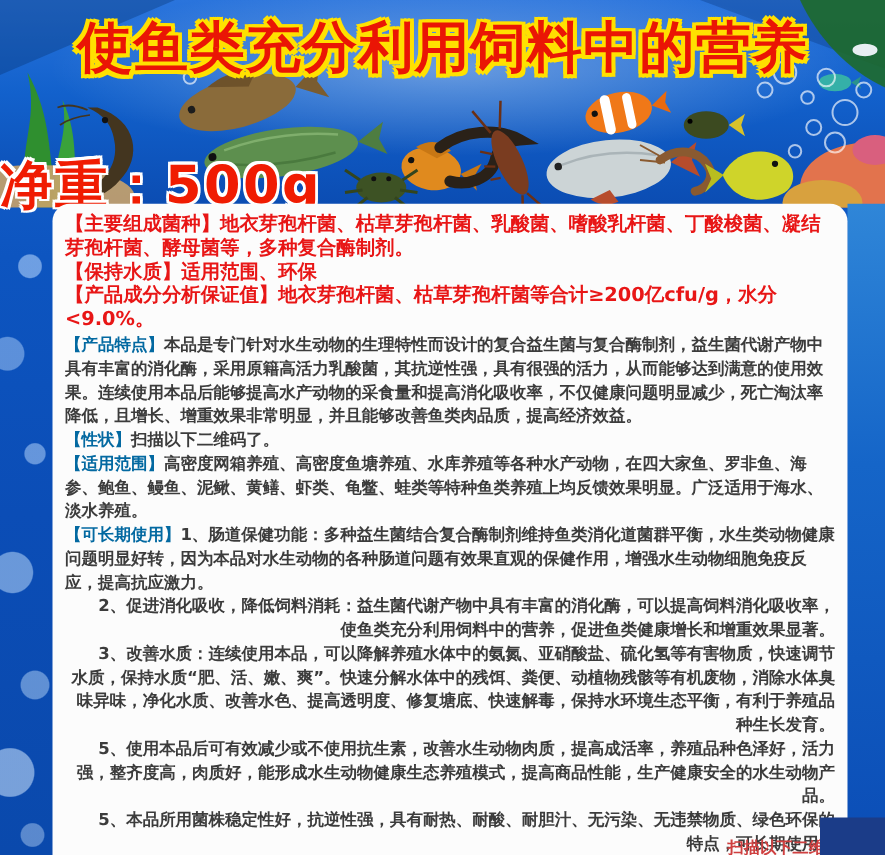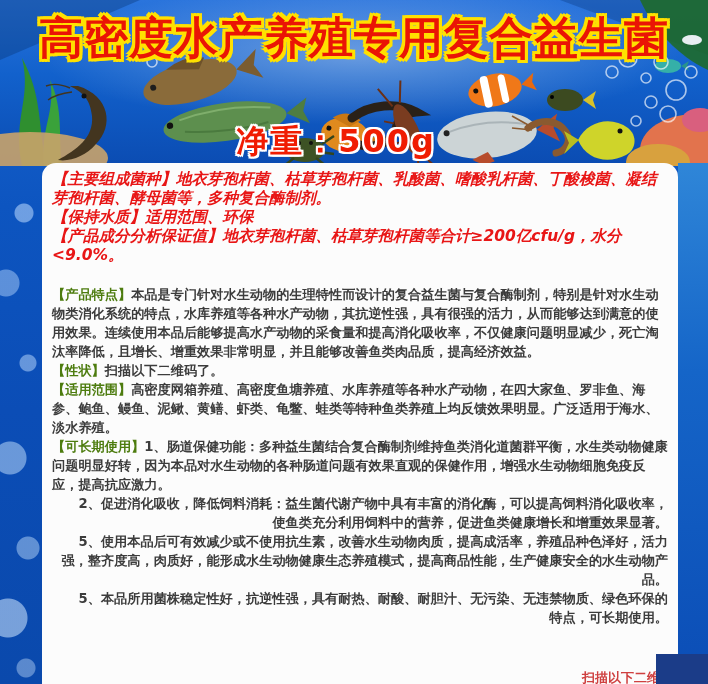--- a/index.html
+++ b/index.html
@@ -4,43 +4,43 @@
 <style>
   html,body{margin:0;padding:0;}
   .page{position:relative;width:708px;height:684px;overflow:hidden;
     background:linear-gradient(180deg,#1b66d2 0%,#0d55c0 30%,#0b4db6 60%,#0a49ac 100%);
     font-family:"DejaVu Sans","Liberation Sans",sans-serif;}
   .banner{position:absolute;top:0;left:0;width:708px;height:166px;display:block;}
   .title{position:absolute;top:9px;left:0;width:708px;text-align:center;
     font-size:44px;font-weight:900;color:#ea1505;letter-spacing:1px;white-space:nowrap;
     text-shadow:-3px -3px 0 #ffe100,3px -3px 0 #ffe100,-3px 3px 0 #ffe100,3px 3px 0 #ffe100,
       0 -3px 0 #ffe100,0 3px 0 #ffe100,-3px 0 0 #ffe100,3px 0 0 #ffe100;}
-  .netweight{position:absolute;top:120px;left:0;width:672px;text-align:center;
-    font-size:32px;font-weight:900;color:#f01c02;letter-spacing:2px;
+  .netweight{position:absolute;top:120px;left:0;width:672px;text-align:left;
+    font-size:42px;font-weight:900;color:#f01c02;letter-spacing:2px;
     text-shadow:-2px -2px 0 #fff,2px -2px 0 #fff,-2px 2px 0 #fff,2px 2px 0 #fff,
       0 -2px 0 #fff,0 2px 0 #fff,-2px 0 0 #fff,2px 0 0 #fff;}
   .side-left{position:absolute;left:0;top:163px;width:42px;bottom:0;
     background-image:
       radial-gradient(circle at 24px 50px, rgba(190,220,255,.55) 0 9px, rgba(190,220,255,0) 10px),
       radial-gradient(circle at 6px 120px, rgba(190,220,255,.45) 0 13px, rgba(0,0,0,0) 14px),
       radial-gradient(circle at 28px 200px, rgba(190,220,255,.5) 0 8px, rgba(0,0,0,0) 9px),
       radial-gradient(circle at 10px 295px, rgba(200,228,255,.5) 0 16px, rgba(0,0,0,0) 17px),
       radial-gradient(circle at 28px 385px, rgba(200,228,255,.45) 0 11px, rgba(0,0,0,0) 12px),
       radial-gradient(circle at 8px 455px, rgba(210,232,255,.55) 0 19px, rgba(0,0,0,0) 20px),
       radial-gradient(circle at 26px 505px, rgba(210,232,255,.4) 0 9px, rgba(0,0,0,0) 10px);}
   .side-right{position:absolute;right:0;top:163px;width:30px;bottom:0;
     background:linear-gradient(180deg,#2f86d8 0%,#1565c8 40%,#0b4db6 100%);
     background-blend-mode:normal;}
   .panel{position:absolute;left:42px;top:163px;width:636px;height:521px;
     background:#fcfcfc;border-radius:14px 14px 0 0;
     padding:7px 10px 0 10px;box-sizing:border-box;}
   .redline{margin:0;font-size:15.5px;line-height:19px;font-weight:700;color:#e81616;}
-  .sec-red{margin-bottom:20px;font-style:italic;}
+  .sec-red{margin-bottom:2px;}
   .para{margin:0;font-size:13.2px;line-height:19px;color:#3c3c3c;font-weight:600;}
-  .hdr{color:#4d7c0f;font-weight:700;}
+  .hdr{color:#0369a1;font-weight:700;}
   .ind{text-indent:2em;text-align:right;}
   .corner-box{position:absolute;right:0;bottom:0;width:52px;height:30px;background:#1b3c88;}
   .footer-note{position:absolute;left:582px;top:669px;font-size:13px;color:#cf4040;
     font-weight:700;white-space:nowrap;}
 </style>
 </head>
 <body>
 
 <div class="page">
 
@@ -166,40 +166,41 @@
       <circle cx="676" cy="90" r="10"></circle>
       <circle cx="651" cy="102" r="6"></circle>
       <circle cx="668" cy="114" r="8"></circle>
       <circle cx="691" cy="72" r="6"></circle>
       <circle cx="636" cy="121" r="5"></circle>
       <circle cx="152" cy="62" r="5"></circle>
       <circle cx="300" cy="30" r="4"></circle>
     </g>
   </svg>
 
-  <div class="title">高密度水产养殖专用复合益生菌</div>
+  <div class="title">使鱼类充分利用饲料中的营养</div>
   <div class="netweight">净重：500g</div>
 
   <div class="side-left"></div>
   <div class="side-right"></div>
 
   <div class="panel">
     <div class="sec-red">
       <p class="redline"><span>【主要组成菌种】</span><span>地衣芽孢杆菌、枯草芽孢杆菌、乳酸菌、嗜酸乳杆菌、丁酸梭菌、凝结芽孢杆菌、酵母菌等，多种复合酶制剂。</span></p>
       <p class="redline"><span>【保持水质】</span><span>适用范围、环保</span></p>
       <p class="redline"><span>【产品成分分析保证值】</span><span>地衣芽孢杆菌、枯草芽孢杆菌等合计≥200亿cfu/g，水分&lt;9.0%。</span></p>
     </div>
 
     <div>
-      <p class="para"><span class="hdr">【产品特点】</span><span>本品是专门针对水生动物的生理特性而设计的复合益生菌与复合酶制剂，特别是针对水生动物类消化系统的特点，水库养殖等各种水产动物，其抗逆性强，具有很强的活力，从而能够达到满意的使用效果。连续使用本品后能够提高水产动物的采食量和提高消化吸收率，不仅健康问题明显减少，死亡淘汰率降低，且增长、增重效果非常明显，并且能够改善鱼类肉品质，提高经济效益。</span></p>
+      <p class="para"><span class="hdr">【产品特点】</span><span>本品是专门针对水生动物的生理特性而设计的复合益生菌与复合酶制剂，益生菌代谢产物中具有丰富的消化酶，采用原籍高活力乳酸菌，其抗逆性强，具有很强的活力，从而能够达到满意的使用效果。连续使用本品后能够提高水产动物的采食量和提高消化吸收率，不仅健康问题明显减少，死亡淘汰率降低，且增长、增重效果非常明显，并且能够改善鱼类肉品质，提高经济效益。</span></p>
       <p class="para"><span class="hdr">【性状】</span><span>扫描以下二维码了。</span></p>
       <p class="para"><span class="hdr">【适用范围】</span><span>高密度网箱养殖、高密度鱼塘养殖、水库养殖等各种水产动物，在四大家鱼、罗非鱼、海参、鲍鱼、鳗鱼、泥鳅、黄鳝、虾类、龟鳖、蛙类等特种鱼类养殖上均反馈效果明显。广泛适用于海水、淡水养殖。</span></p>
 
       <p class="para"><span class="hdr">【可长期使用】</span><span>1、肠道保健功能：多种益生菌结合复合酶制剂维持鱼类消化道菌群平衡，水生类动物健康问题明显好转，因为本品对水生动物的各种肠道问题有效果直观的保健作用，增强水生动物细胞免疫反应，提高抗应激力。</span></p>
       <p class="para ind">2、促进消化吸收，降低饲料消耗：益生菌代谢产物中具有丰富的消化酶，可以提高饲料消化吸收率，使鱼类充分利用饲料中的营养，促进鱼类健康增长和增重效果显著。</p>
+      <p class="para ind">3、改善水质：连续使用本品，可以降解养殖水体中的氨氮、亚硝酸盐、硫化氢等有害物质，快速调节水质，保持水质“肥、活、嫩、爽”。快速分解水体中的残饵、粪便、动植物残骸等有机废物，消除水体臭味异味，净化水质、改善水色、提高透明度、修复塘底、快速解毒，保持水环境生态平衡，有利于养殖品种生长发育。</p>
       <p class="para ind">5、使用本品后可有效减少或不使用抗生素，改善水生动物肉质，提高成活率，养殖品种色泽好，活力强，整齐度高，肉质好，能形成水生动物健康生态养殖模式，提高商品性能，生产健康安全的水生动物产品。</p>
       <p class="para ind">5、本品所用菌株稳定性好，抗逆性强，具有耐热、耐酸、耐胆汁、无污染、无违禁物质、绿色环保的特点，可长期使用。</p>
 
     </div>
   </div>
 
   <div class="footer-note">扫描以下二维码了</div>
   <div class="corner-box"></div>
 
 </div>

